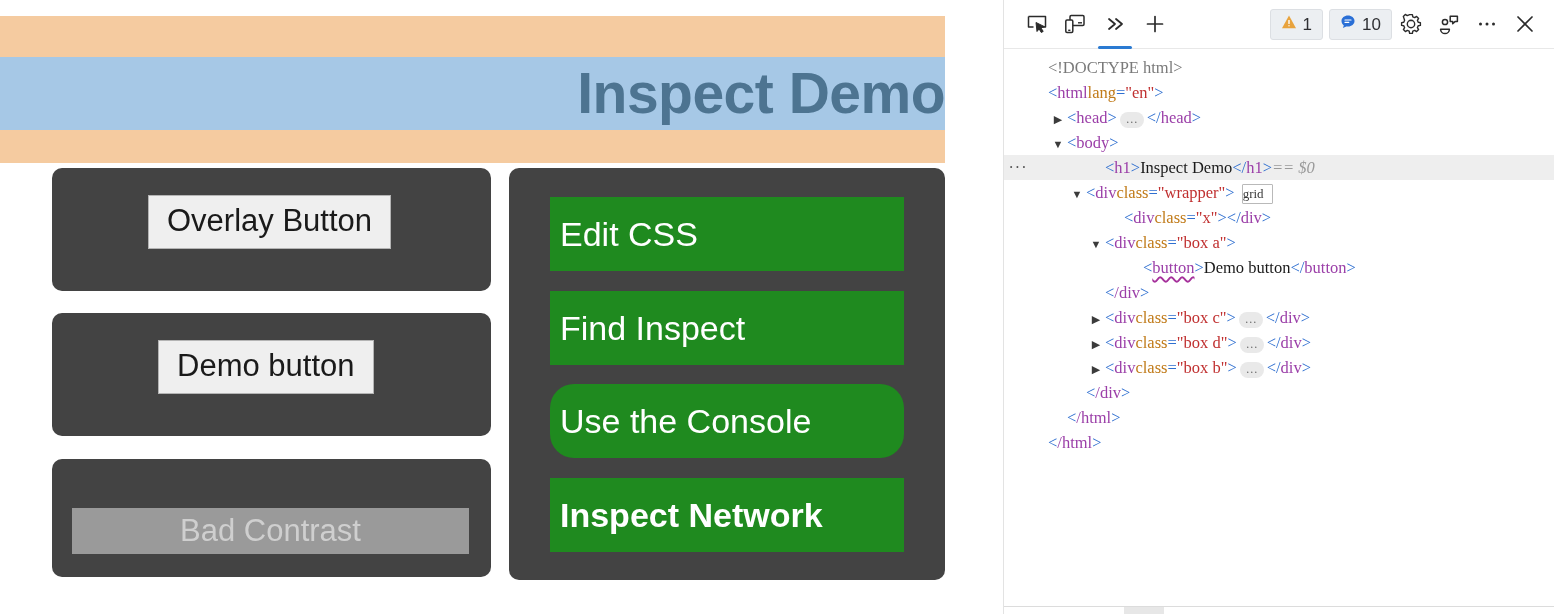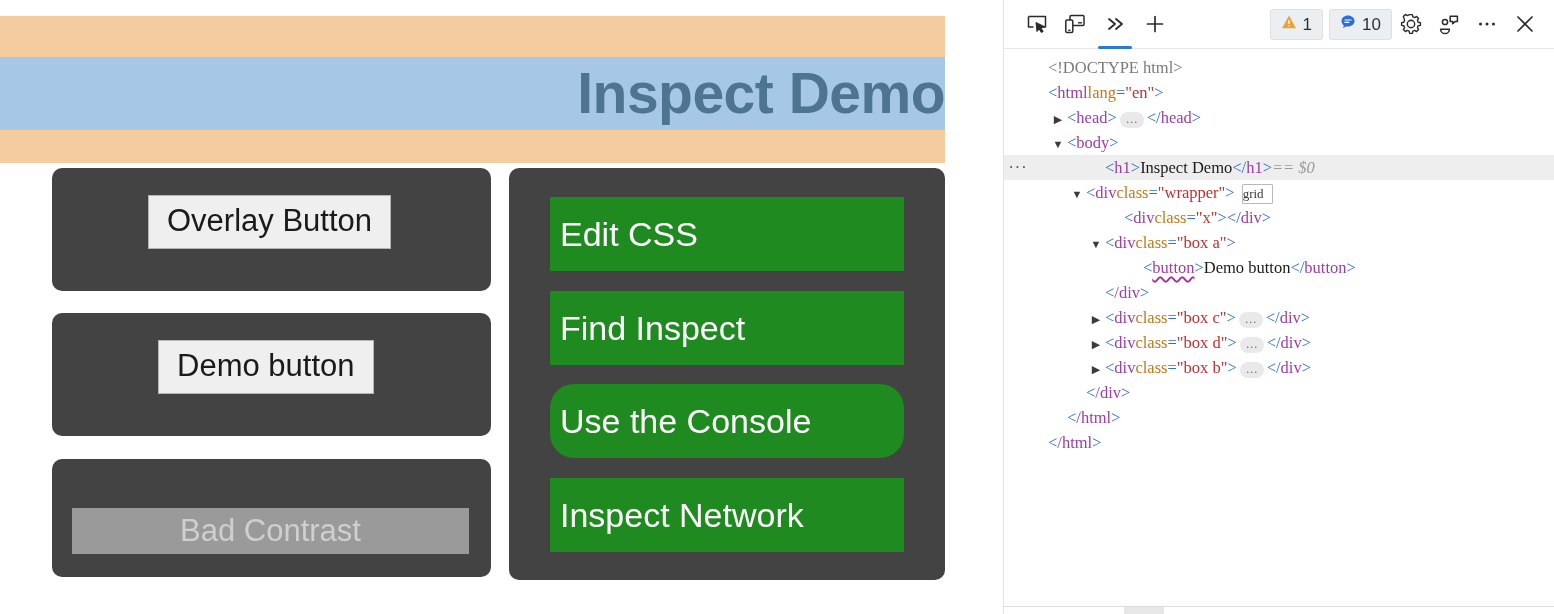--- a/index.html
+++ b/index.html
@@ -138,21 +138,21 @@
     line-height: 74px;
     text-align: left;
     box-sizing: border-box;
     cursor: pointer;
     white-space: nowrap;
     overflow: hidden;
   }
   .green-btn.g0 { top: 29px;  }
   .green-btn.g1 { top: 123px; }
   .green-btn.g2 { top: 216px; border-radius: 24px; }
-  .green-btn.g3 { top: 310px; }
+  .green-btn.g3 { top: 310px; font-weight: bold; }
 
   
   #dock-gap {
     flex: 0 0 58px;
     background: #ffffff;
   }
 
   
   #devtools {
     position: relative;

